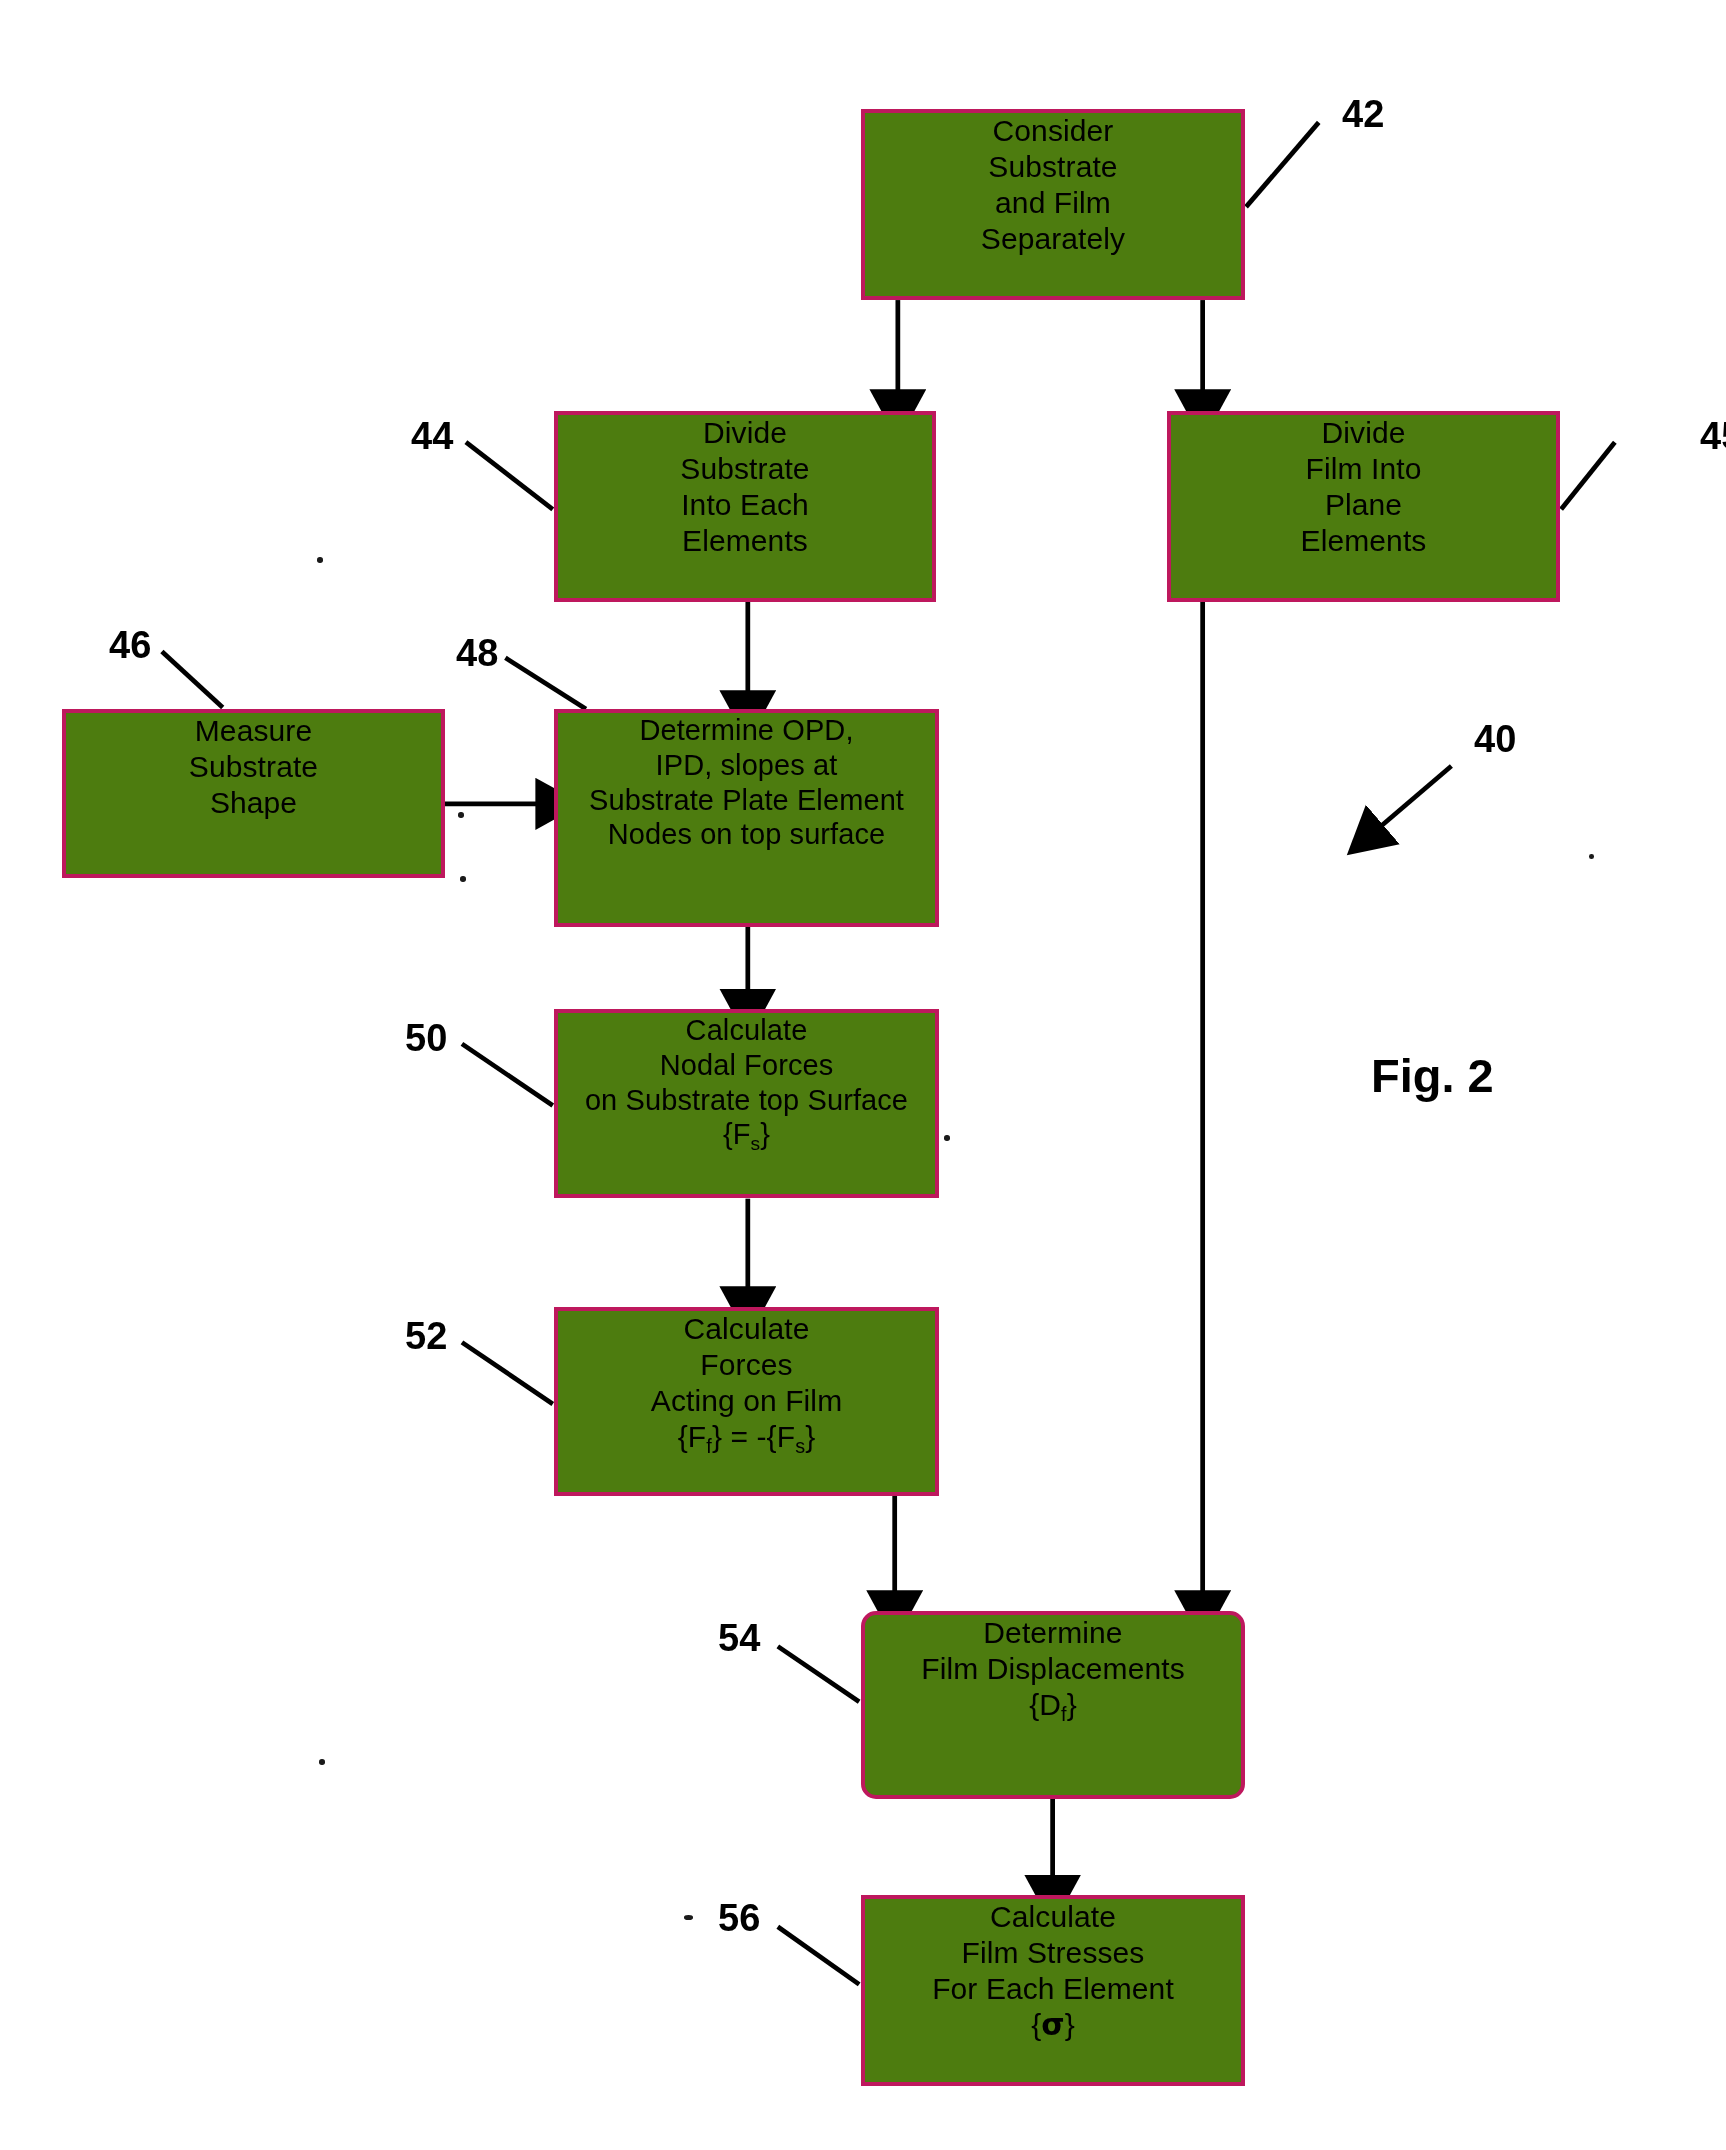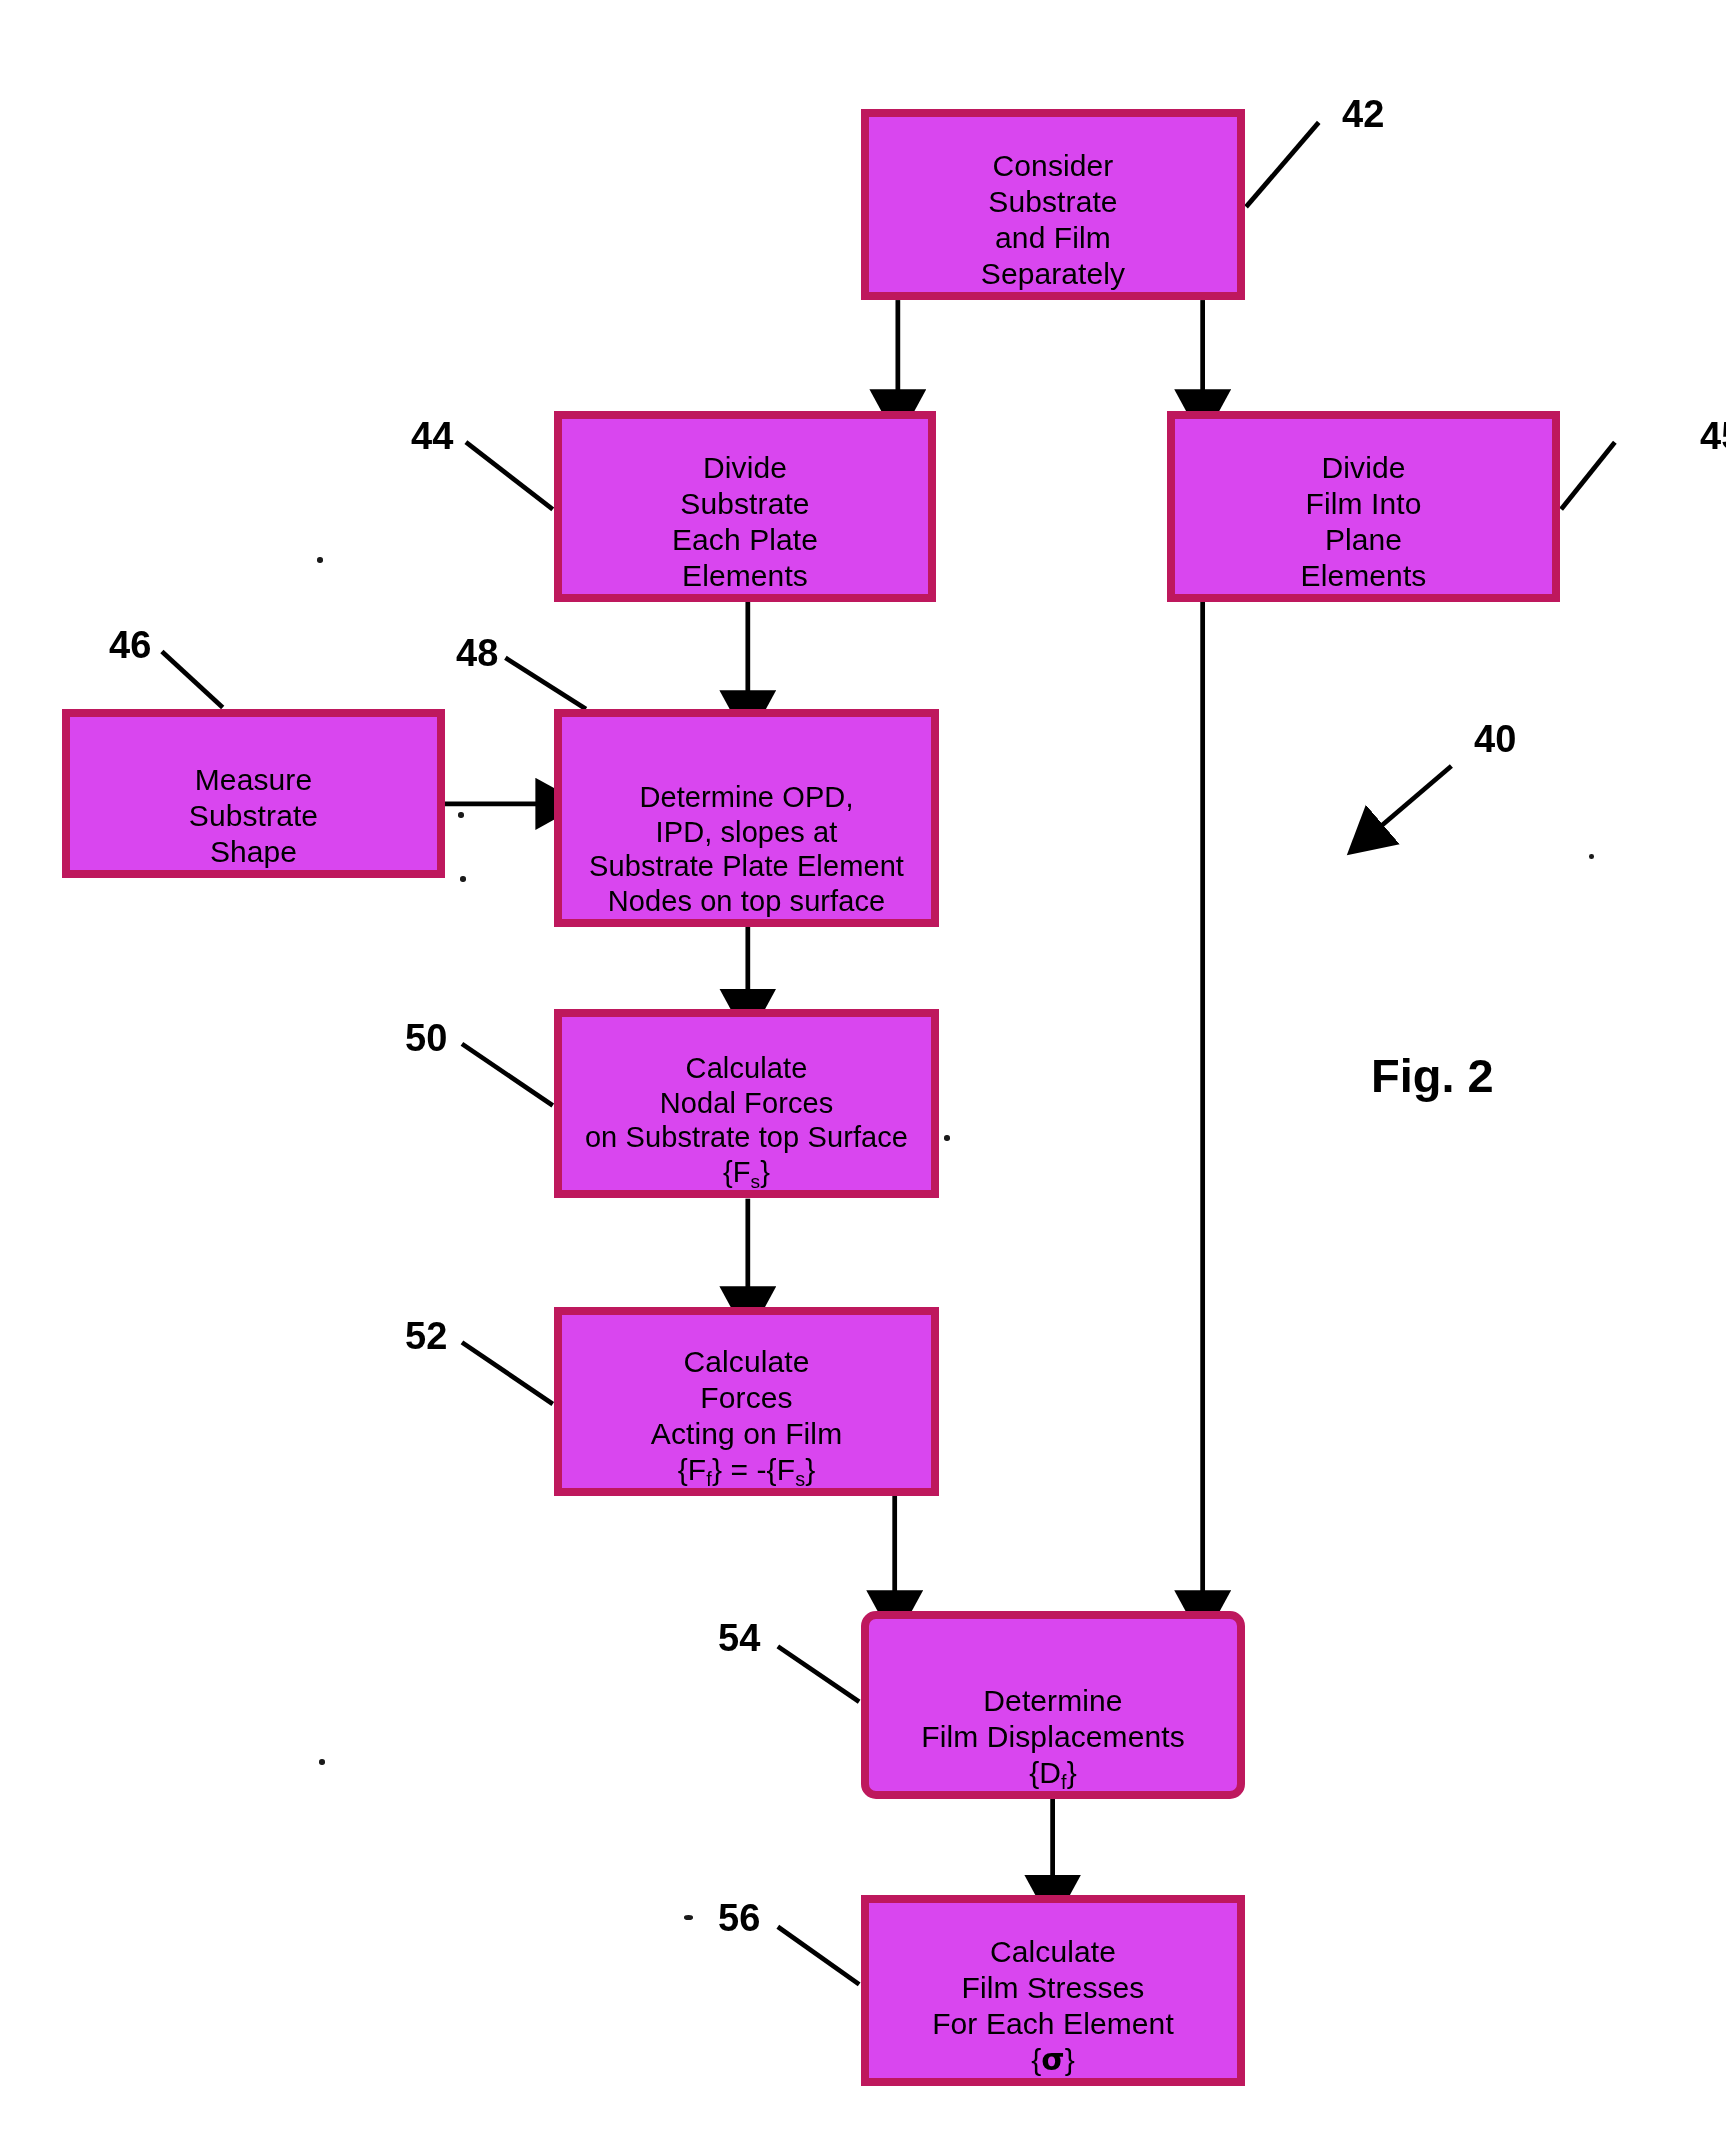--- a/index.html
+++ b/index.html
@@ -20,24 +20,24 @@
     position: absolute;
     left: 0;
     top: 0;
     width: 1727px;
     height: 2151px;
     pointer-events: none;
   }
   .node {
     position: absolute;
     box-sizing: border-box;
-    border: 8px solid #be185d;
-    background: #d946ef;
+    border: 4px solid #be185d;
+    background: #4d7c0f;
     display: flex;
-    align-items: flex-end;
+    align-items: flex-start;
     justify-content: center;
     z-index: 3;
   }
   .node .txt {
     text-align: center;
     font-size: 30px;
     line-height: 1.20;
     letter-spacing: 0.1px;
     white-space: nowrap;
     color: #000;
@@ -126,21 +126,21 @@
       <span class="line">and Film</span>
       <span class="line">Separately</span>
     </div>
   </div>
   <div class="ref" style="left:1342px; top:93px;">42</div>
 
   <div class="node" style="left:554px; top:411px; width:382px; height:191px;">
     <div class="txt">
       <span class="line">Divide</span>
       <span class="line">Substrate</span>
-      <span class="line">Each Plate</span>
+      <span class="line">Into Each</span>
       <span class="line">Elements</span>
     </div>
   </div>
   <div class="ref" style="left:411px; top:415px;">44</div>
 
   <div class="node" style="left:1167px; top:411px; width:393px; height:191px;">
     <div class="txt">
       <span class="line">Divide</span>
       <span class="line">Film Into</span>
       <span class="line">Plane</span>

